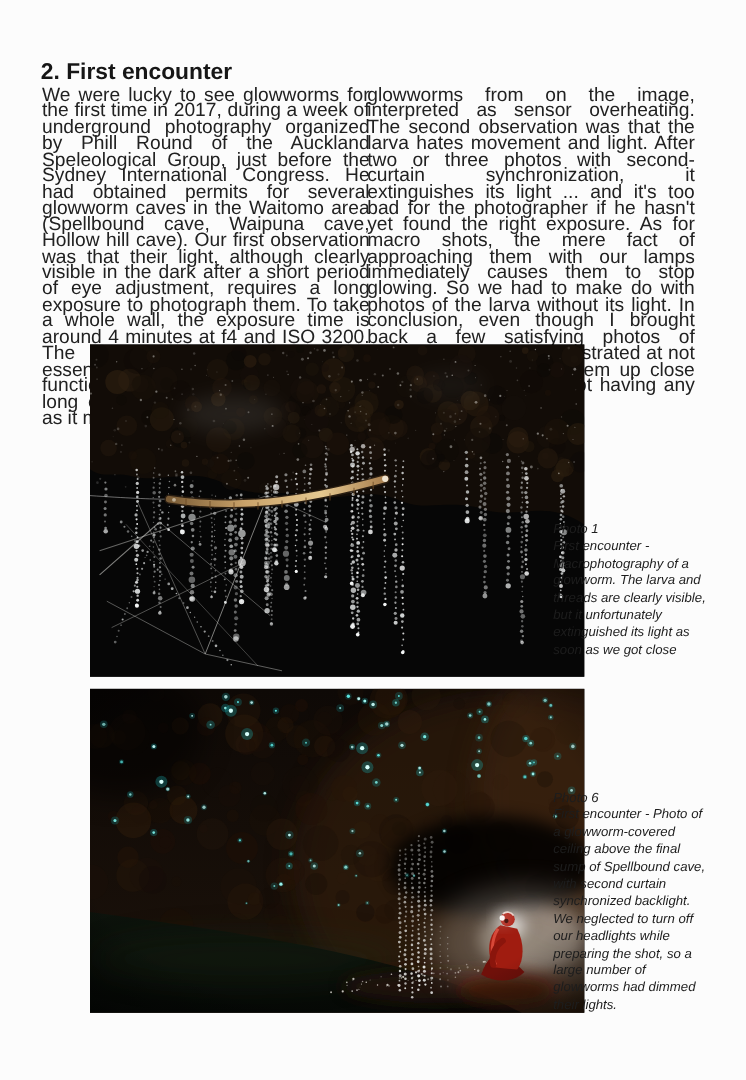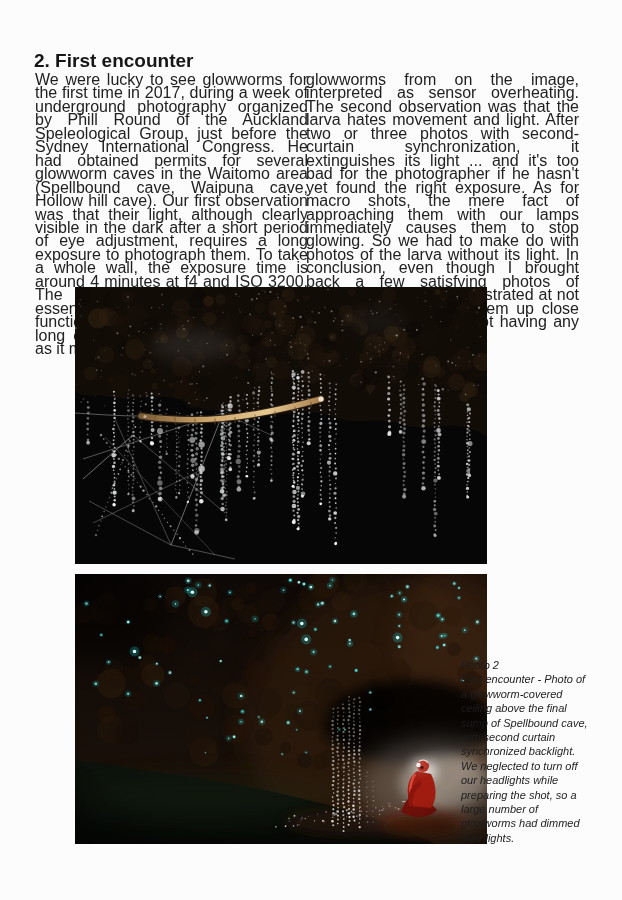--- a/index.html
+++ b/index.html
@@ -1530,20 +1530,24 @@
         <line x1="160" y1="130" x2="160" y2="136" stroke="#6b4a26" stroke-width="1" opacity="0.7"></line>
         <line x1="180" y1="127.5" x2="180" y2="133.5" stroke="#6b4a26" stroke-width="1" opacity="0.7"></line>
         <line x1="200" y1="124" x2="200" y2="130" stroke="#6b4a26" stroke-width="1" opacity="0.7"></line>
         <line x1="220" y1="119.5" x2="220" y2="125.5" stroke="#6b4a26" stroke-width="1" opacity="0.7"></line>
         <line x1="236" y1="114.5" x2="236" y2="120.5" stroke="#6b4a26" stroke-width="1" opacity="0.7"></line>
         <circle cx="246.0" cy="112.0" r="2.60" fill="#f3ead8" opacity="0.95"></circle>
         <circle cx="70.0" cy="129.5" r="1.60" fill="#cfc4ae" opacity="0.80"></circle>
       </svg>
     </figure>
 
+  <div class="caption caption1">
+    <div>Photo 1</div>
+    <div>First encounter - Macrophotography of a glowworm. The larva and threads are clearly visible, but it unfortunately extinguished its light as soon as we got close</div>
+  </div>
 
   <figure class="photo photo2" id="photo2">
       <svg width="412" height="270" viewBox="0 0 412 270" xmlns="http://www.w3.org/2000/svg">
         <defs>
       <filter id="p2b6" x="-80%" y="-80%" width="260%" height="260%">
             <feGaussianBlur stdDeviation="6"></feGaussianBlur>
           </filter>
       <filter id="p2b12" x="-80%" y="-80%" width="260%" height="260%">
             <feGaussianBlur stdDeviation="12"></feGaussianBlur>
           </filter>
@@ -2177,17 +2181,17 @@
         <circle cx="348" cy="192" r="6" fill="#b02418"></circle>
         <path d="M344,187.5 A6,6 0 0,1 353,189" stroke="#f0e0d8" stroke-width="1.4" fill="none" opacity="0.9"></path>
         <circle cx="343.5" cy="191" r="5" fill="#ffffff" opacity="0.5" filter="url(#p2b6)"></circle>
         <circle cx="343.5" cy="191" r="2.2" fill="#ffffff" opacity="0.95"></circle>
         <circle cx="347" cy="193.5" r="1.8" fill="#30100a" opacity="0.8"></circle>
         <rect width="412" height="270" fill="url(#vig2)"></rect>
       </svg>
     </figure>
 
   <div class="caption caption2">
-    <div>Photo 2</div>
+    <div>Photo 6</div>
     <div>First encounter - Photo of a glowworm-covered ceiling above the final sump of Spellbound cave, with second curtain synchronized backlight. We neglected to turn off our headlights while preparing the shot, so a large number of glowworms had dimmed their lights.</div>
   </div>
 
 </div>
 
 </body></html>

